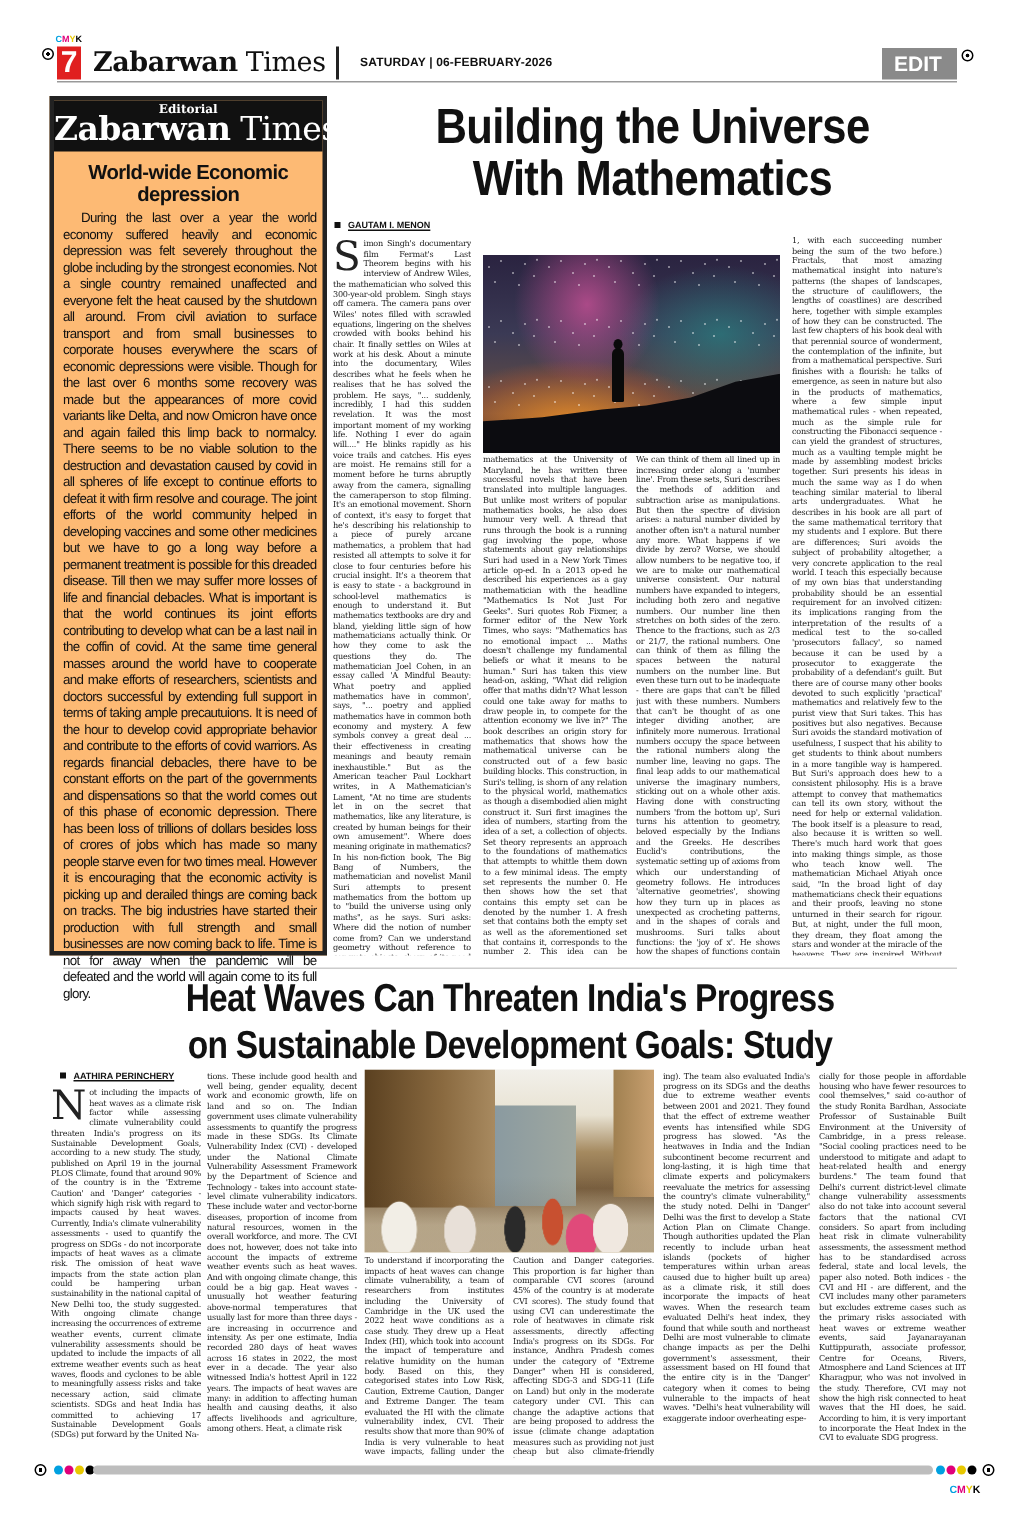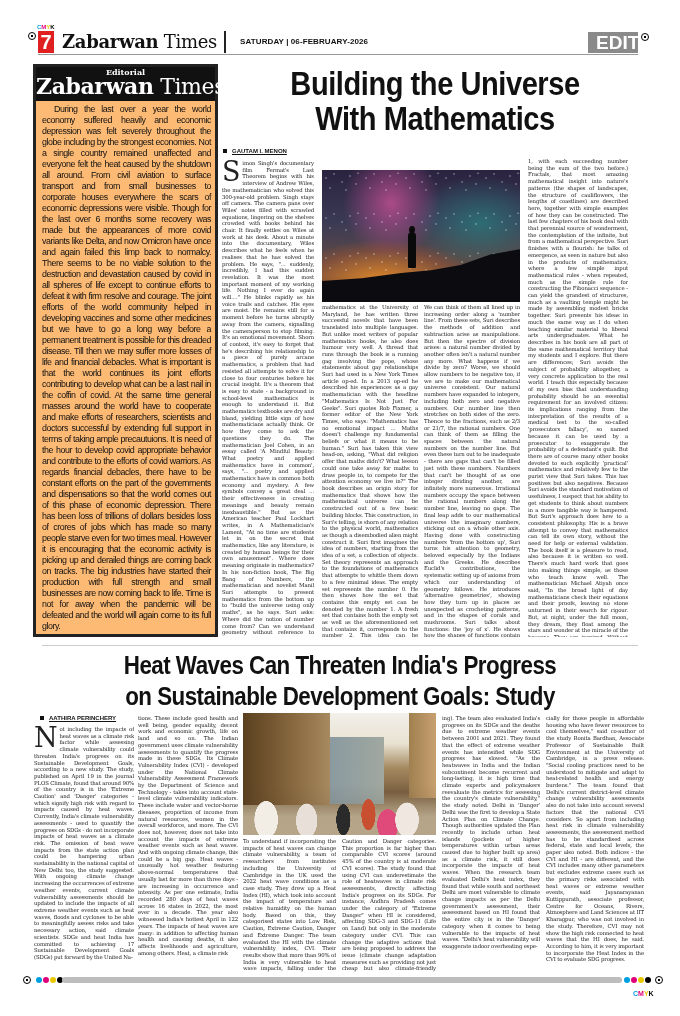--- a/index.html
+++ b/index.html
@@ -9,21 +9,21 @@
   .reg-mark { position: absolute; width: 8px; height: 8px; border-radius: 50%; border: 1px solid #000; background: radial-gradient(circle, #000 30%, #fff 32%); }
   .cmyk-logo { position: absolute; font-family: "Liberation Sans", sans-serif; font-weight: bold; font-size: 6px; letter-spacing: 0; }
   .cmyk-logo .c { color: #00a0e0; } .cmyk-logo .m { color: #e0007a; } .cmyk-logo .y { color: #e8c800; } .cmyk-logo .k { color: #000; }
 
   .masthead { position: absolute; left: 38px; top: 29px; width: 600px; height: 26px; border-bottom: 1px solid #999; display: flex; align-items: center; }
   .page-num { width: 16px; height: 22px; background: #e02020; color: #fff; font-family: "Liberation Sans", sans-serif; font-weight: bold; font-size: 20px; line-height: 22px; text-align: center; }
   .paper-name { margin-left: 8px; font-family: "DejaVu Serif", serif; font-size: 18px; letter-spacing: -0.3px; }
   .paper-name b { font-weight: bold; }
   .mast-sep { width: 2px; height: 22px; background: #222; margin-left: 7px; }
   .mast-date { margin-left: 14px; font-family: "Liberation Sans", sans-serif; font-weight: bold; font-size: 8px; letter-spacing: 0.1px; }
-  .edit-tag { position: absolute; right: 0; top: 3px; width: 50px; height: 21px; background: #8a8a8a; color: #fff; font-family: "Liberation Sans", sans-serif; font-weight: bold; font-size: 19px; line-height: 21px; padding-left: 8px; }
+  .edit-tag { position: absolute; right: 0; top: 3px; width: 50px; height: 21px; background: #8a8a8a; color: #fff; font-family: "Liberation Sans", sans-serif; font-weight: bold; font-size: 14px; line-height: 21px; padding-left: 8px; }
 
   .editorial { position: absolute; left: 33px; top: 64px; width: 185px; height: 573px; border: 3px solid #222; background: #fdba74; }
   .ed-banner { background: #111; color: #fff; text-align: center; height: 34px; position: relative; }
   .ed-label { position: absolute; left: 0; right: 0; top: 0px; font-size: 8px; font-weight: bold; font-family: "DejaVu Serif", serif; }
   .ed-title { position: absolute; left: 0; right: 0; top: 6px; font-size: 22px; font-family: "DejaVu Serif", serif; white-space: nowrap; letter-spacing: -0.4px; }
   .ed-title b { font-weight: bold; }
   .ed-headline { text-align: center; font-family: "Liberation Sans", sans-serif; font-weight: bold; font-size: 13.5px; line-height: 15px; margin-top: 6px; letter-spacing: -0.4px; }
   .ed-body { padding: 3px 4px 0 6px; font-family: "Liberation Sans", sans-serif; font-size: 8.9px; line-height: 11px; text-align: justify; letter-spacing: -0.45px; text-indent: 12px; font-stretch: condensed; }
 
   .main-headline { position: absolute; left: 230px; top: 66px; width: 410px; text-align: center; font-family: "Liberation Sans", sans-serif; font-weight: 900; font-size: 33px; line-height: 35px; letter-spacing: -0.5px; transform: scaleX(0.88); transform-origin: center top; font-weight: bold; }
@@ -81,20 +81,21 @@
   <div class="mast-sep"></div>
   <div class="mast-date">SATURDAY | 06-FEBRUARY-2026</div>
   <div class="edit-tag">EDIT</div>
 </div>
 
 <div class="editorial">
   <div class="ed-banner">
     <div class="ed-label">Editorial</div>
     <div class="ed-title"><b>Zabarwan</b><span> Times</span></div>
   </div>
+  <div class="ed-headline">World-wide Economic depression</div>
   <div class="ed-body">During the last over a year the world economy suffered heavily and economic depression was felt severely throughout the globe including by the strongest economies. Not a single country remained unaffected and everyone felt the heat caused by the shutdown all around. From civil aviation to surface transport and from small businesses to corporate houses everywhere the scars of economic depressions were visible. Though for the last over 6 months some recovery was made but the appearances of more covid variants like Delta, and now Omicron have once and again failed this limp back to normalcy. There seems to be no viable solution to the destruction and devastation caused by covid in all spheres of life except to continue efforts to defeat it with firm resolve and courage. The joint efforts of the world community helped in developing vaccines and some other medicines but we have to go a long way before a permanent treatment is possible for this dreaded disease. Till then we may suffer more losses of life and financial debacles. What is important is that the world continues its joint efforts contributing to develop what can be a last nail in the coffin of covid. At the same time general masses around the world have to cooperate and make efforts of researchers, scientists and doctors successful by extending full support in terms of taking ample precautuions. It is need of the hour to develop covid appropriate behavior and contribute to the efforts of covid warriors. As regards financial debacles, there have to be constant efforts on the part of the governments and dispensations so that the world comes out of this phase of economic depression. There has been loss of trillions of dollars besides loss of crores of jobs which has made so many people starve even for two times meal. However it is encouraging that the economic activity is picking up and derailed things are coming back on tracks. The big industries have started their production with full strength and small businesses are now coming back to life. Time is not for away when the pandemic will be defeated and the world will again come to its full glory.</div>
 </div>
 
 <div class="main-headline">
   <div>Building the Universe</div>
   <div>With Mathematics</div>
 </div>
 
 <div class="byline" style="left:223px;top:148px;">GAUTAM I. MENON</div>
 

